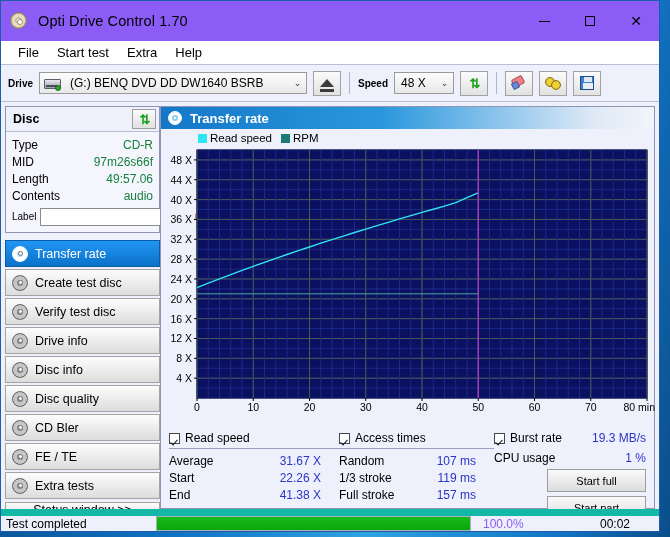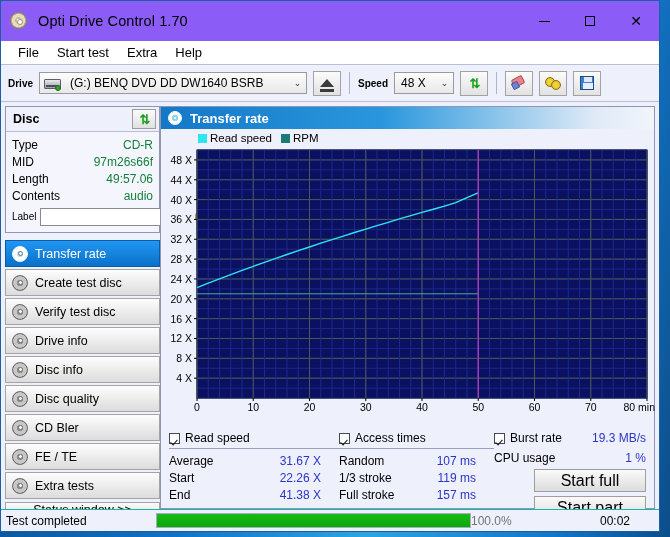--- a/index.html
+++ b/index.html
@@ -129,31 +129,31 @@
   .cbx{width:11px;height:11px;background:#fff;border:1px solid #45484f;box-sizing:border-box;position:relative;flex:0 0 auto;}
   .cbx.on:after{content:"";position:absolute;left:2px;top:4px;width:3px;height:6px;border:solid #1a1d22;border-width:0 1.6px 1.6px 0;transform:rotate(42deg);}
   .res-head .rt{color:#000;}
   .res-head .rv{margin-left:auto;color:#2a35c8;}
   .resrow{display:flex;align-items:center;height:20px;}
   .resrow .k{color:#000;}
   .resrow .v{margin-left:auto;color:#2a35c8;}
   .c1 .resrow .v,.c1 .res-head .rv{padding-right:18px;}
   .c2 .resrow .v,.c2 .res-head .rv{padding-right:18px;}
   .startbtns{margin-top:4px;display:flex;flex-direction:column;gap:4px;align-items:flex-end;}
-  .sbtn{width:112px;height:23px;background:linear-gradient(#fafafa,#dcdcdc);border:1px solid #9d9d9d;
-        display:flex;align-items:center;justify-content:center;font-size:16px;color:#000;box-sizing:border-box;}
+  .sbtn{width:99px;height:23px;background:linear-gradient(#fafafa,#dcdcdc);border:1px solid #9d9d9d;
+        display:flex;align-items:center;justify-content:center;font-size:11px;color:#000;box-sizing:border-box;}
   
   .statusbar{
-    height:22px;flex:0 0 auto;display:flex;align-items:center;border-top:1px solid #14b8a6;
+    height:22px;flex:0 0 auto;display:flex;align-items:center;border-top:7px solid #14b8a6;
     background:#eef0fb;box-sizing:border-box;font-size:12px;
   }
   .sb-msg{width:150px;padding-left:5px;color:#000;}
   .sb-prog{width:315px;height:15px;border:1px solid #a9adc0;background:#fff;box-sizing:border-box;padding:0;}
   .sb-prog .fill{height:100%;background:linear-gradient(#18ba18,#08a808);}
-  .sb-pct{width:90px;padding-left:0;color:#737373;}
+  .sb-pct{width:90px;padding-left:12px;color:#8b5cf6;}
   .sb-time{flex:1 1 auto;text-align:right;padding-right:14px;color:#000;}
   .grip{width:12px;height:12px;margin-right:3px;position:relative;}
 </style>
 </head>
 <body>
 
 <div class="desktop">
   <div class="window">
 
     <div class="titlebar">

